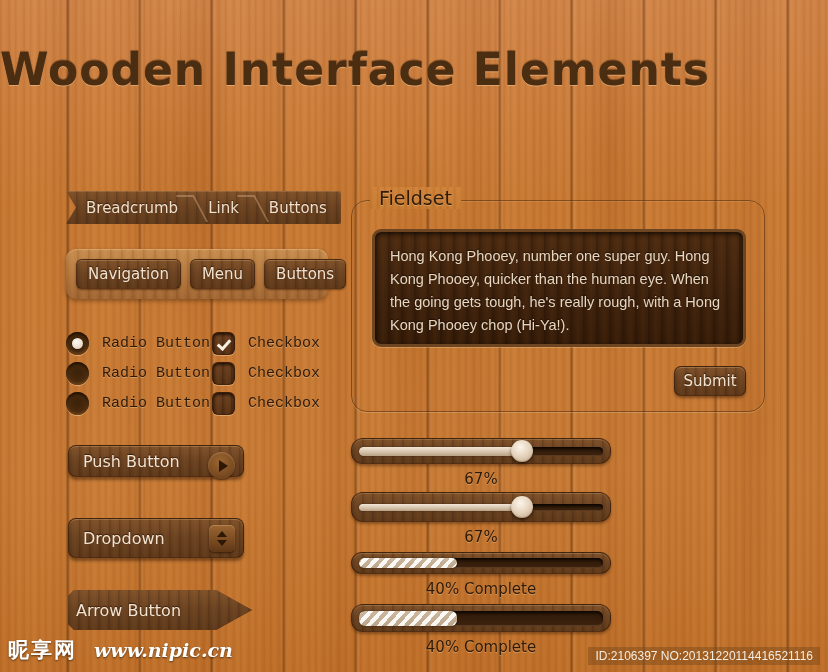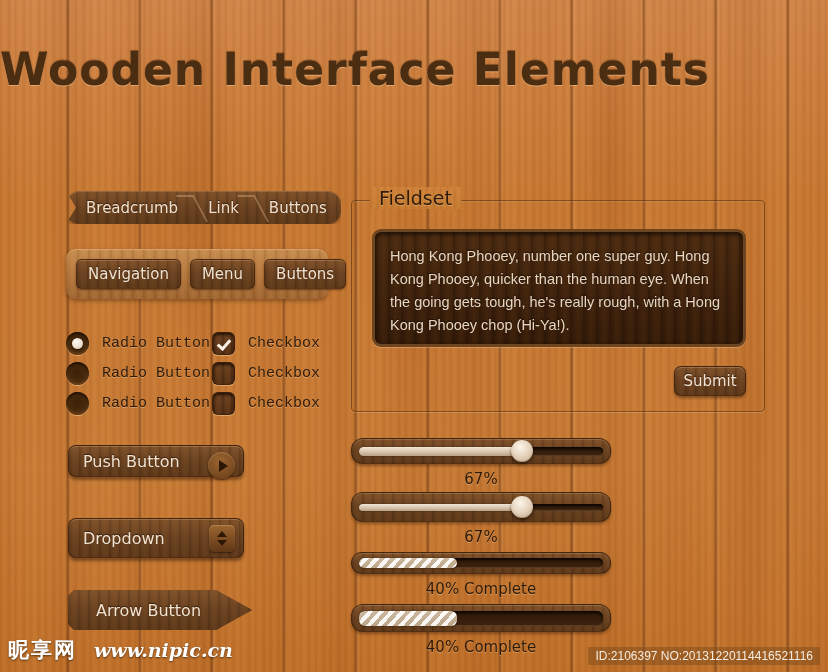--- a/index.html
+++ b/index.html
@@ -77,21 +77,21 @@
     text-shadow: 0 1px 0 rgba(255,210,160,0.45), 0 -1px 1px rgba(45,20,4,0.45);
   }
 
   
   .breadcrumb {
     position: absolute;
     left: 66px; top: 191px;
     height: 33px;
     display: flex;
     align-items: stretch;
-    border-radius: 14px;
+    border-radius: 3px;
     box-shadow: 0 2px 3px rgba(45,20,4,0.45), inset 0 1px 0 rgba(255,205,150,0.18);
     clip-path: polygon(0 0, 100% 0, 100% 100%, 0 100%, 10px 50%);
     padding-left: 4px;
   }
   .crumb {
     display: flex;
     align-items: center;
     padding: 0 14px 0 16px;
     color: #f0e0cc;
     font-size: 15px;
@@ -264,37 +264,37 @@
     border-left: 5px solid transparent;
     border-right: 5px solid transparent;
   }
 
   
   .arrowbtn {
     position: absolute;
     left: 68px; top: 590px;
     width: 184px; height: 40px;
     display: flex; align-items: center;
-    padding-left: 28px;
+    padding-left: 8px;
     clip-path: polygon(0 6px, 6px 0, 148px 0, 184px 50%, 148px 100%, 6px 100%, 0 calc(100% - 6px));
     box-shadow: 0 3px 3px rgba(45,20,4,0.45);
   }
   .arrowbtn .lbl {
     color: #f2e3d0; font-size: 16px;
     font-family: "DejaVu Sans", sans-serif;
     text-shadow: 0 -1px 1px rgba(35,15,2,0.75);
   }
 
   
   .fieldset {
     position: absolute;
     left: 351px; top: 200px;
     width: 414px; height: 212px;
     border: 1px solid rgba(75,40,12,0.55);
-    border-radius: 4px;
+    border-radius: 16px;
     box-shadow: 0 1px 0 rgba(255,215,165,0.25), inset 0 1px 0 rgba(255,215,165,0.12);
   }
   .legend {
     position: absolute;
     left: 18px; top: -14px;
     padding: 0 9px;
     font-size: 19px;
     font-family: "DejaVu Sans", sans-serif;
     color: #2f1b08;
     background-color: #c87b33;

